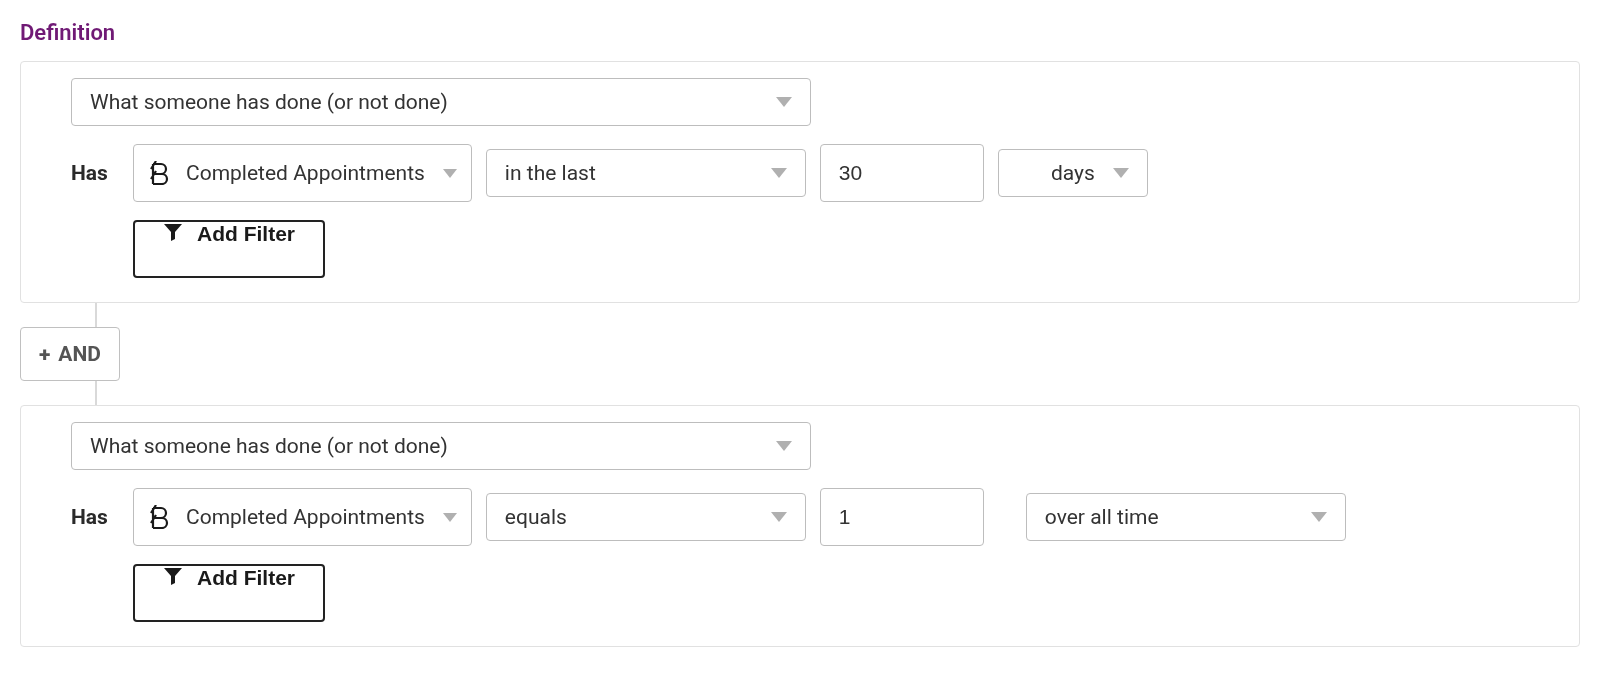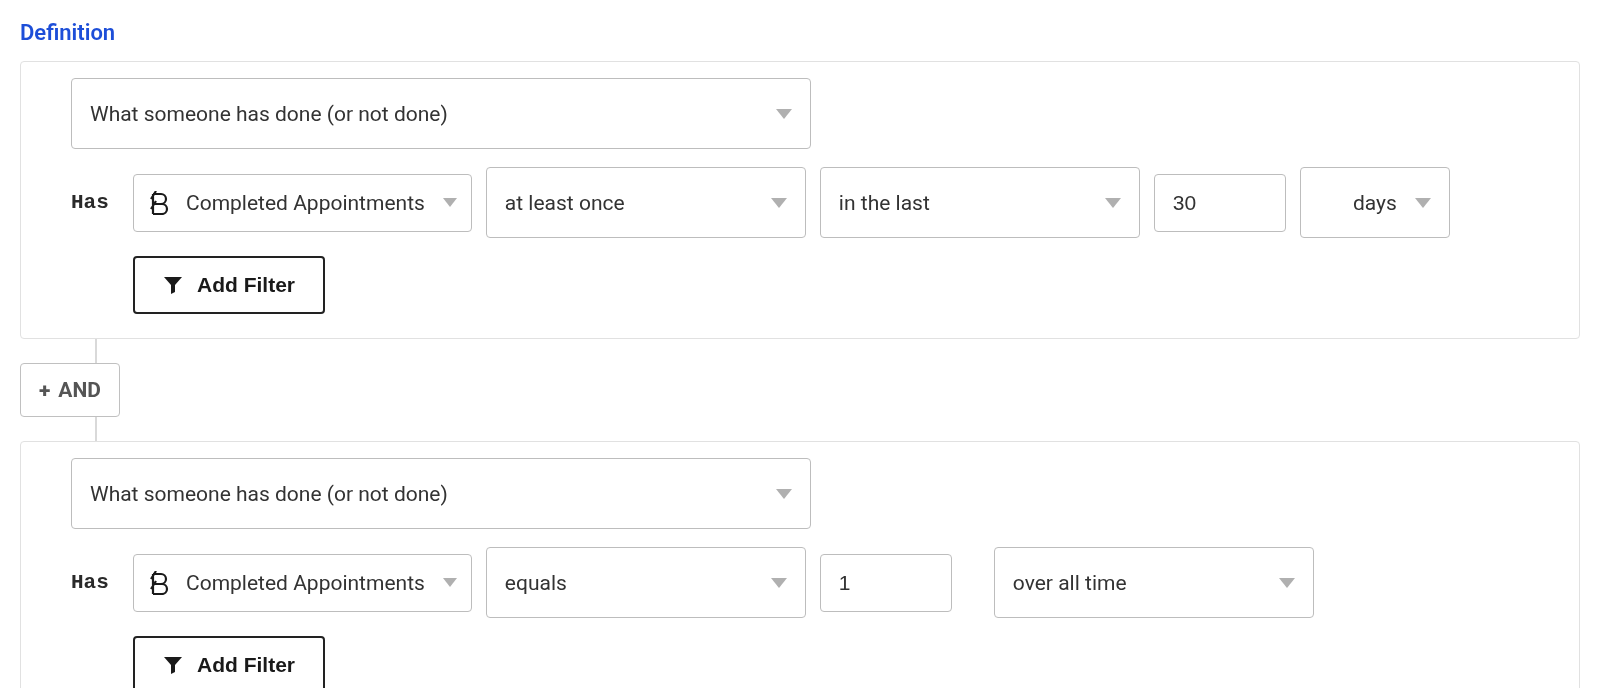--- a/index.html
+++ b/index.html
@@ -6,21 +6,21 @@
   body {
     font-family: -apple-system, BlinkMacSystemFont, "Segoe UI", Roboto, Helvetica, Arial, sans-serif;
     background: #ffffff;
     color: #333;
     padding: 20px 20px 20px 20px;
     font-size: 21px;
   }
   .section-title {
     font-size: 22px;
     font-weight: 600;
-    color: #1d4ed8;
+    color: #701a75;
     margin-bottom: 16px;
   }
   .condition-container {
     position: relative;
   }
   .vline {
     position: absolute;
     left: 75px;
     width: 2px;
     background: #d9d9d9;
@@ -39,40 +39,39 @@
     flex-wrap: wrap;
   }
   .row + .row { margin-top: 18px; }
   .select-box {
     border: 1px solid #bdbdbd;
     border-radius: 4px;
     background: #fff;
     display: flex;
     align-items: center;
     padding: 0 18px;
-    height: 71px;
+    height: 48px;
     font-size: 21px;
     color: #333;
     cursor: pointer;
     position: relative;
   }
   .select-box .label {
     flex: 1;
     white-space: nowrap;
   }
   .select-box .caret {
     margin-left: 18px;
   }
   .caret svg { display:block; }
   .has-label {
     font-weight: 700;
     color: #2a2a2a;
     font-size: 21px;
     min-width: 48px;
-    font-family: Liberation Mono, monospace;
   }
   .metric-box {
     border: 1px solid #bdbdbd;
     border-radius: 4px;
     background: #fff;
     display: flex;
     align-items: center;
     padding: 14px 14px;
     height: 58px;
     gap: 14px;
@@ -81,31 +80,30 @@
   }
   .metric-box .caret { margin-left: 4px; }
   .input-box {
     border: 1px solid #bdbdbd;
     border-radius: 4px;
     background: #fff;
     height: 58px;
     padding: 0 18px;
     font-size: 21px;
     color: #333;
-    width: 132px;
+    width: 164px;
     outline: none;
   }
   .add-filter-btn {
     border: 2px solid #222;
     border-radius: 4px;
     background: #fff;
     height: 58px;
     padding: 0 28px;
     display: inline-flex;
-    align-items: center;
     gap: 14px;
     font-weight: 700;
     font-size: 21px;
     color: #1a1a1a;
     cursor: pointer;
   }
   .add-filter-row { margin-left: 62px; margin-top: 18px; }
   .and-pill {
     border: 1px solid #c0c0c0;
     border-radius: 4px;
@@ -158,28 +156,20 @@
             </svg>
         </span>
         <span>Completed Appointments</span>
         <span class="caret">
           <svg width="14" height="9" viewBox="0 0 14 9">
               <polygon class="caret-svg" points="0,0 14,0 7,9"></polygon>
             </svg>
         </span>
       </div>
       <div class="select-box" style="width: 320px;">
-        <span class="label">at least once</span>
-        <span class="caret">
-          <svg width="16" height="10" viewBox="0 0 16 10">
-              <polygon class="caret-svg" points="0,0 16,0 8,10"></polygon>
-            </svg>
-        </span>
-      </div>
-      <div class="select-box" style="width: 320px;">
         <span class="label">in the last</span>
         <span class="caret">
           <svg width="16" height="10" viewBox="0 0 16 10">
               <polygon class="caret-svg" points="0,0 16,0 8,10"></polygon>
             </svg>
         </span>
       </div>
       <input class="input-box" value="30" style="">
       <div class="select-box" style="width: 150px; text-align: right;">
         <span class="label">days</span>

